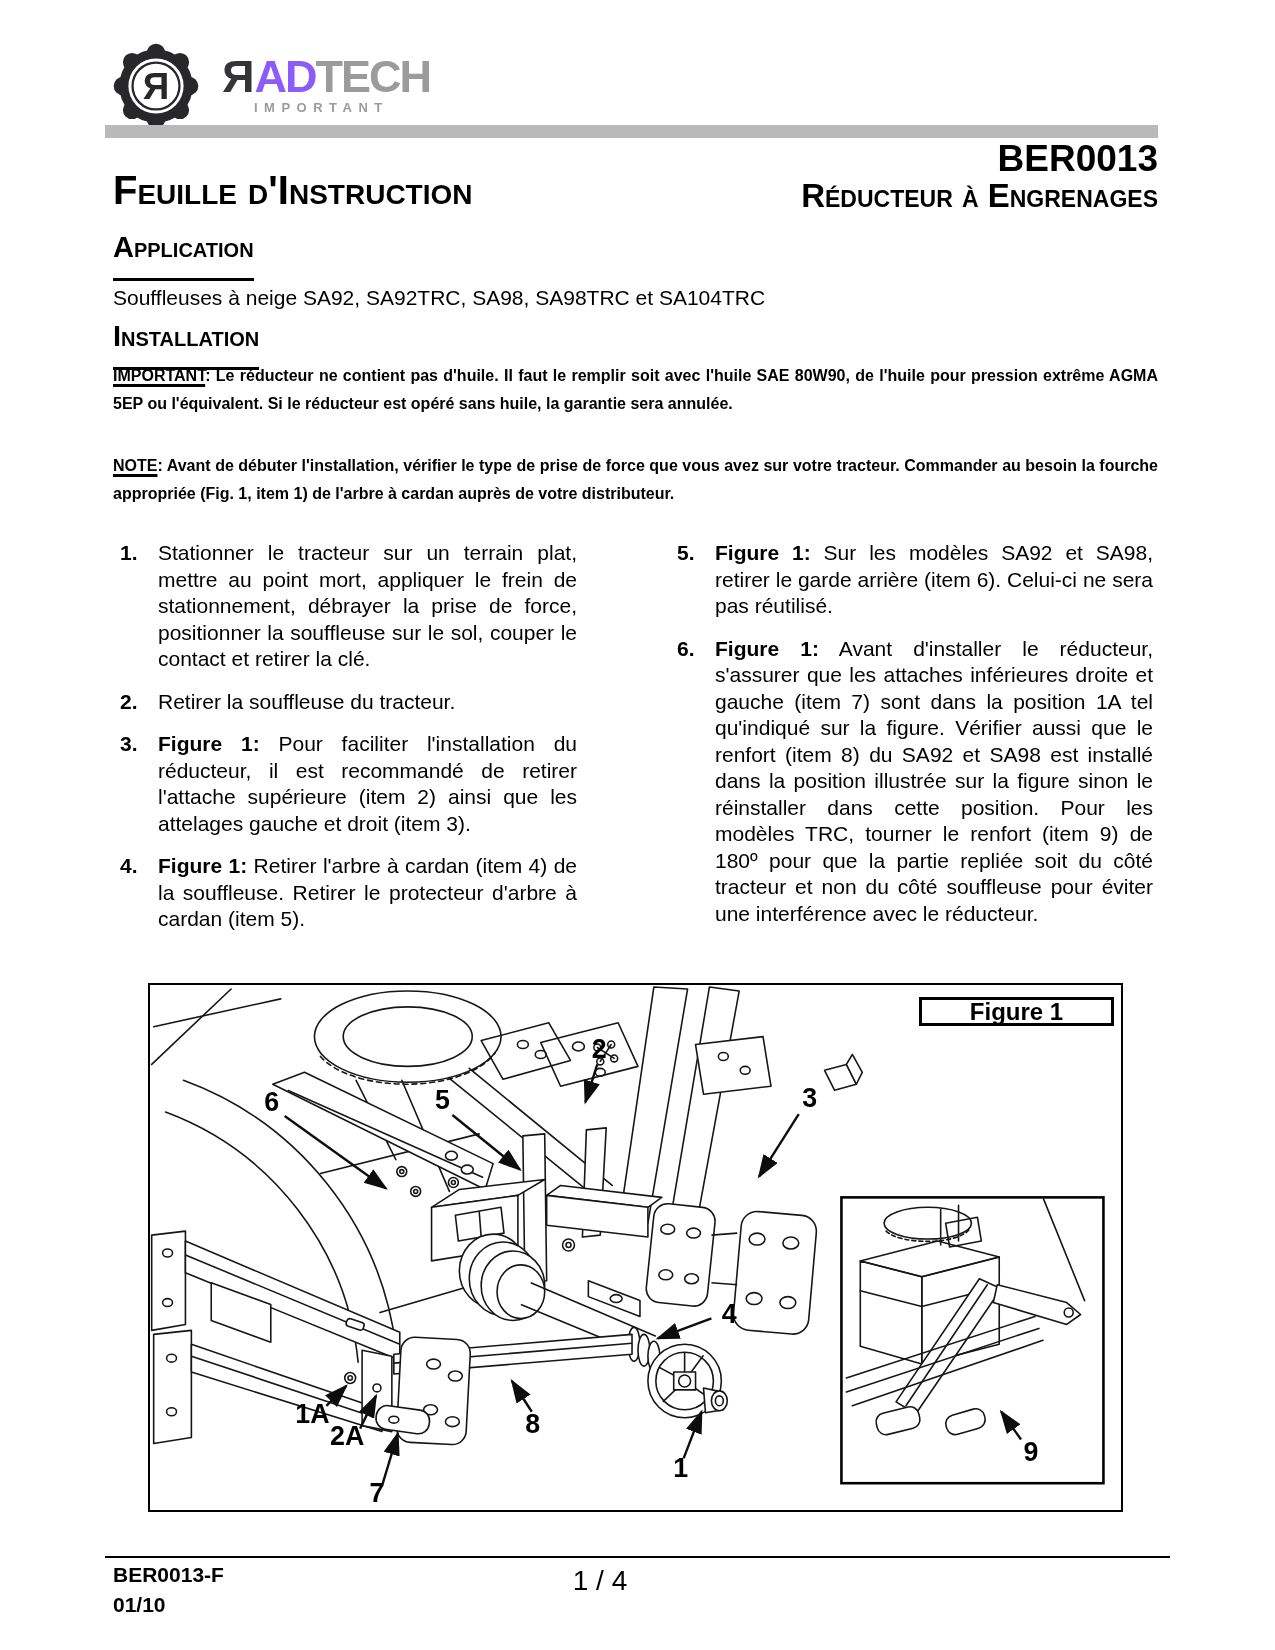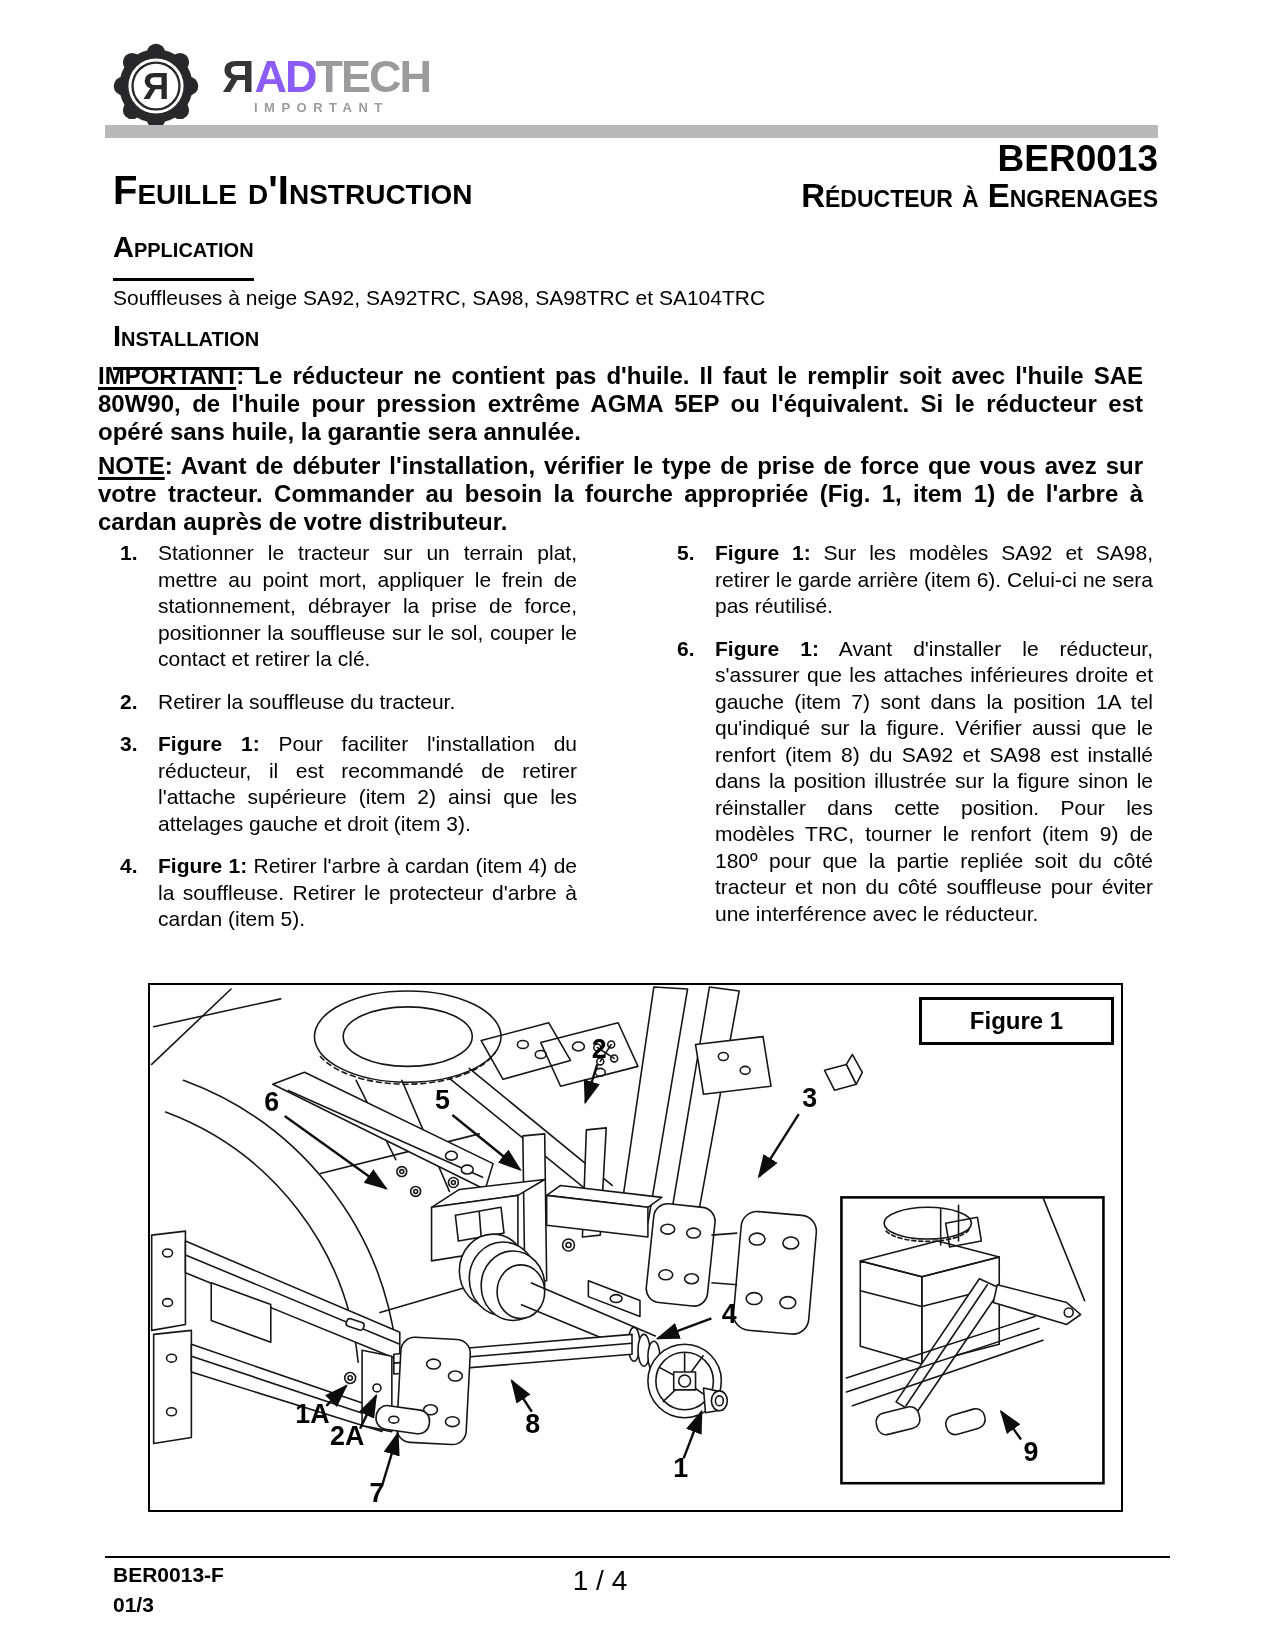--- a/index.html
+++ b/index.html
@@ -25,36 +25,36 @@
   .doc-type { font-variant:small-caps; font-weight:bold; font-size:40px; letter-spacing:0px; padding-top:4px; }
   .title-right { text-align:right; }
   .doc-number { font-weight:bold; font-size:37px; line-height:1.05; }
   .doc-subtitle { font-variant:small-caps; font-weight:bold; font-size:33px; line-height:1.05; }
   
   .sec-heading { position:absolute; left:113px; font-variant:small-caps; font-weight:bold; font-size:29px; }
   .sec-heading > span { display:inline-block; border-bottom:3px solid #000; padding-bottom:14px; }
   .app-heading { top:231px; }
   .app-body { position:absolute; left:113px; top:286px; font-size:21px; }
   .inst-heading { top:320px; }
-  .bold-para { position:absolute; left:98px; width:1045px; font-size:24px; font-weight:bold; line-height:28px; text-align:justify; }
+  .bold-para { position:absolute; left:113px; width:1045px; font-size:16px; font-weight:bold; line-height:28px; text-align:justify; }
   .para-important { top:362px; }
   .para-note { top:452px; }
   .ul { text-decoration:underline; text-decoration-thickness:2.5px; text-underline-offset:3px; }
   
   .col { position:absolute; top:540px; font-size:21px; line-height:26.5px; }
   .col-left { left:120px; width:457px; }
   .col-right { left:677px; width:476px; }
   .step { display:flex; margin-bottom:16px; }
   .step-num { width:38px; flex:0 0 38px; font-weight:bold; }
   .step-body { flex:1; text-align:justify; }
   .step-body b { font-weight:bold; }
   
   .figure { position:absolute; left:148px; top:983px; width:975px; height:529px; border:2px solid #000; background:#fff; }
   .figure svg.drawing { position:absolute; left:0; top:0; width:100%; height:100%; }
-  .fig-label-box { position:absolute; left:769px; top:12px; width:195px; height:48px; border:3px solid #000;
+  .fig-label-box { position:absolute; left:769px; top:12px; width:195px; height:29px; border:3px solid #000;
     display:flex; align-items:center; justify-content:center; font-weight:bold; font-size:24px; background:#fff; }
   
   .foot-line { position:absolute; left:105px; top:1556px; width:1065px; border-top:2px solid #000; }
   .foot-code { position:absolute; left:113px; top:1563px; font-size:21px; font-weight:bold; }
   .foot-page { position:absolute; left:400px; top:1565px; width:400px; text-align:center; font-size:28px; }
   .foot-rev { position:absolute; left:113px; top:1593px; font-size:21px; font-weight:bold; }
   
   .ln { stroke:#161616; fill:none; stroke-width:1.6; stroke-linejoin:round; stroke-linecap:round; }
   .lnw { stroke:#161616; fill:#fff; stroke-width:1.6; stroke-linejoin:round; }
   .leader { stroke:#0d0d0d; stroke-width:2.4; fill:none; }
@@ -345,15 +345,15 @@
     </svg>
 
     <div class="fig-label-box">
       <span>Figure 1</span>
     </div>
   </div>
 
   <div class="foot-line"></div>
   <div class="foot-code">BER0013-F</div>
   <div class="foot-page">1 / 4</div>
-  <div class="foot-rev">01/3</div>
+  <div class="foot-rev">01/10</div>
 
 </div>
 
 </body></html>

